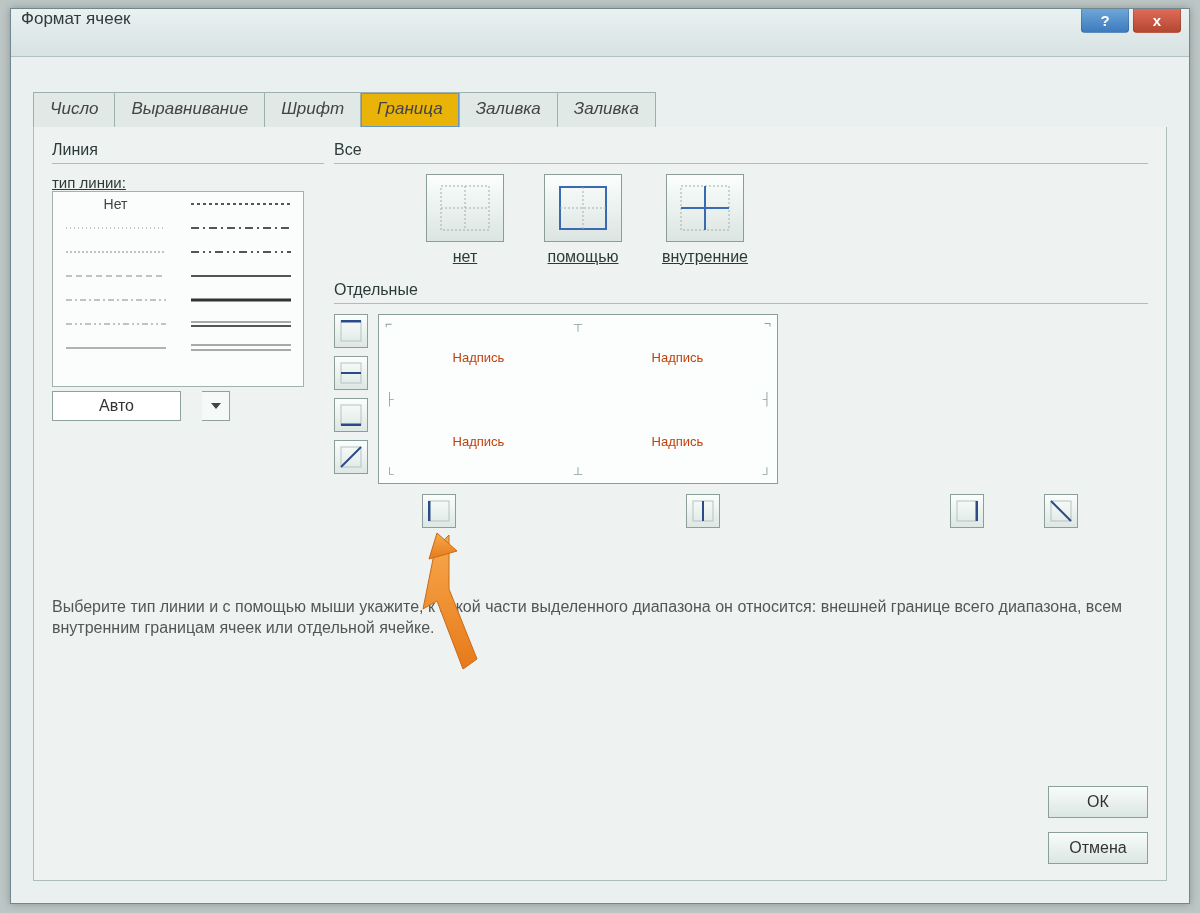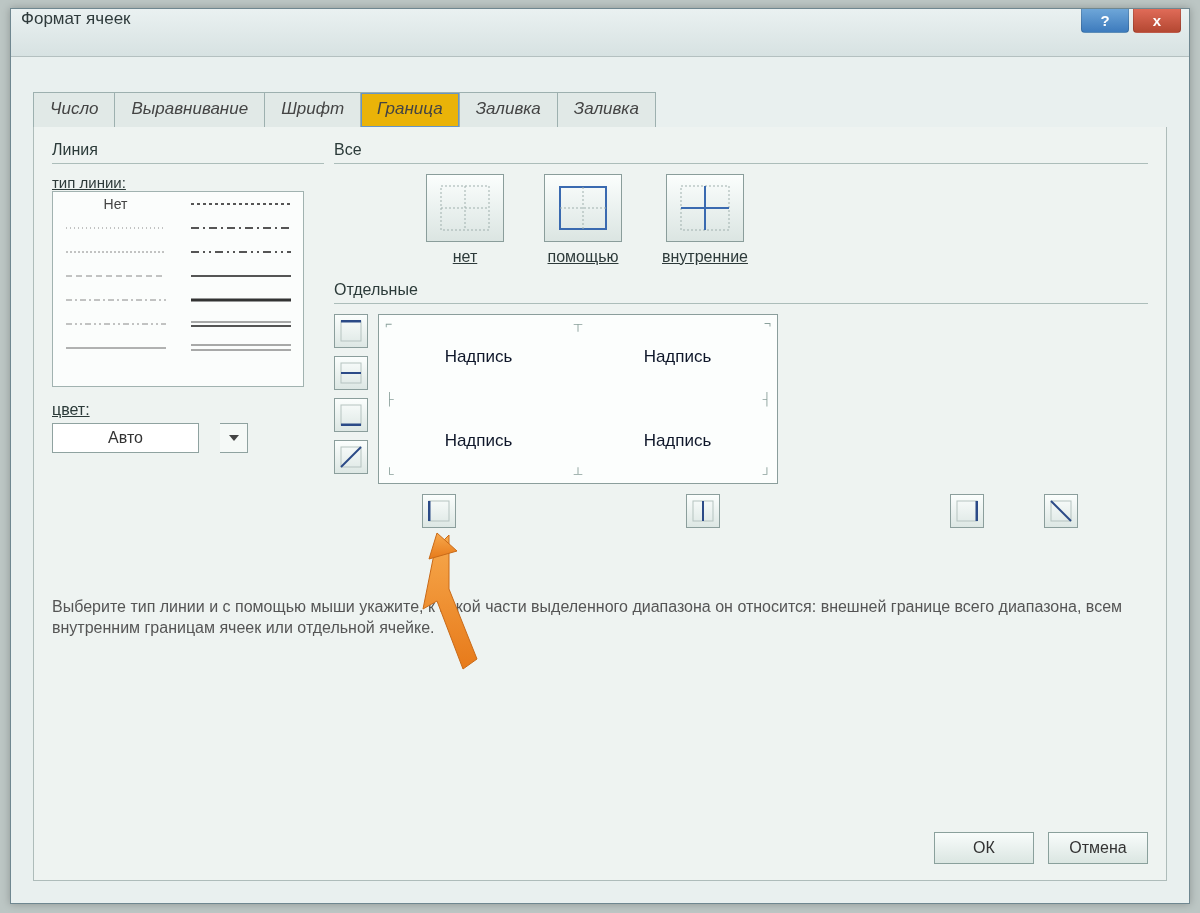--- a/index.html
+++ b/index.html
@@ -85,21 +85,21 @@
     gap:0;
   }
   .linecell {
     display:flex; align-items:center; justify-content:center;
     font-size:14px; color:#444;
   }
   .linecell svg { width:100px; height:12px; }
 
   .colorlabel { margin-top:14px; }
   .colorpick {
-    margin-top:4px; width:196px; height:30px;
+    margin-top:4px; width:178px; height:30px;
     display:flex;
     gap:21px;
   }
   .colorpick .val {
     flex:1; border:1px solid #8fa2a0; background:#fff;
     display:flex; align-items:center; justify-content:center;
     font-size:16px; color:#333;
   }
   .colorpick .drop {
     width:28px; border:1px solid #8fa2a0; border-left:none; background:#f5f9f7;
@@ -128,36 +128,36 @@
     display:flex; align-items:center; justify-content:center;
   }
   .preview {
     width:400px; height:170px;
     border:1px solid #8b9e9c; background:#fcfefd;
     display:grid; grid-template-columns:1fr 1fr; grid-template-rows:1fr 1fr;
     position:relative;
   }
   .preview .pcell {
     display:flex; align-items:center; justify-content:center;
-    font-size:17px; color:#0f172a;
+    font-size:13px; color:#c2410c;
   }
   .preview .corner { position:absolute; font-size:12px; color:#8aa09b; }
   .ccorner-tl{left:6px;top:2px;} .ccorner-tr{right:6px;top:2px;}
   .ccorner-bl{left:6px;bottom:2px;} .ccorner-br{right:6px;bottom:2px;}
   .ccorner-tm{left:50%;top:2px;transform:translateX(-50%);}
   .ccorner-bm{left:50%;bottom:2px;transform:translateX(-50%);}
   .ccorner-ml{left:6px;top:50%;transform:translateY(-50%);}
   .ccorner-mr{right:6px;top:50%;transform:translateY(-50%);}
 
   .bottombtns { display:flex; gap:60px; margin-top:10px; margin-left:44px;}
 
   
   .dlgbuttons {
     position:absolute; right:18px; bottom:16px;
-    display:flex; gap:14px;
+    display:flex; gap:14px;flex-direction:column;
   }
   .dlgbtn {
     min-width:100px; height:32px;
     border:1px solid #8aa09c;
     background:linear-gradient(#f8fcfb,#dbe6e2);
     font-size:16px; color:#333;
     display:flex; align-items:center; justify-content:center;
   }
 
   
@@ -264,23 +264,20 @@
             </svg>
           </div>
         <div class="linecell">
           <svg>
             <line x1="0" y1="3" x2="100" y2="3" stroke="#555" stroke-width="1"></line>
             <line x1="0" y1="8" x2="100" y2="8" stroke="#555" stroke-width="1"></line>
           </svg>
           </div>
       </div>
 
-      <div class="group-label colorlabel">
-        <span class="u">цвет:</span>
-      </div>
       <div class="colorpick">
         <div class="val">Авто</div>
         <div class="drop">
           <svg width="10" height="6">
               <polygon points="0,0 10,0 5,6" fill="#444"></polygon>
             </svg>
         </div>
       </div>
     </div>
 

